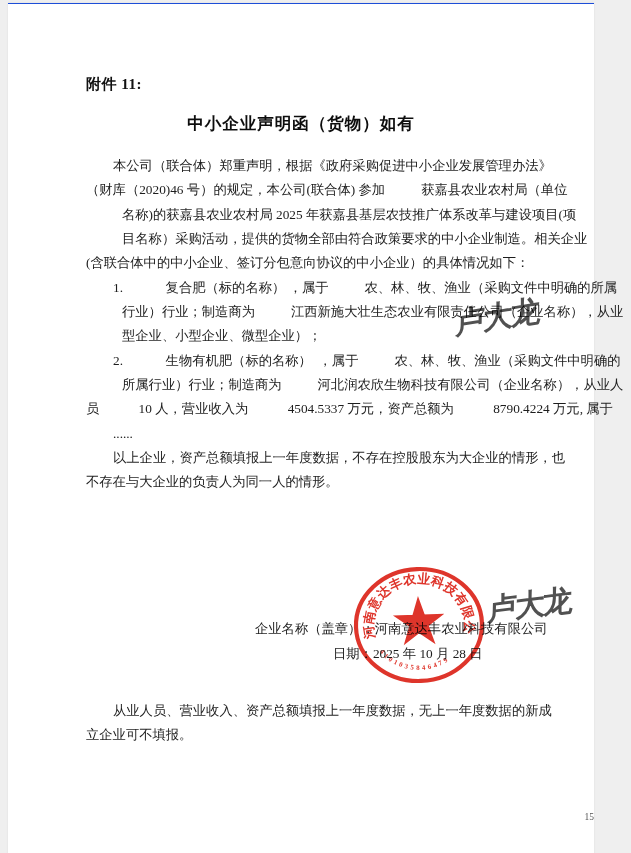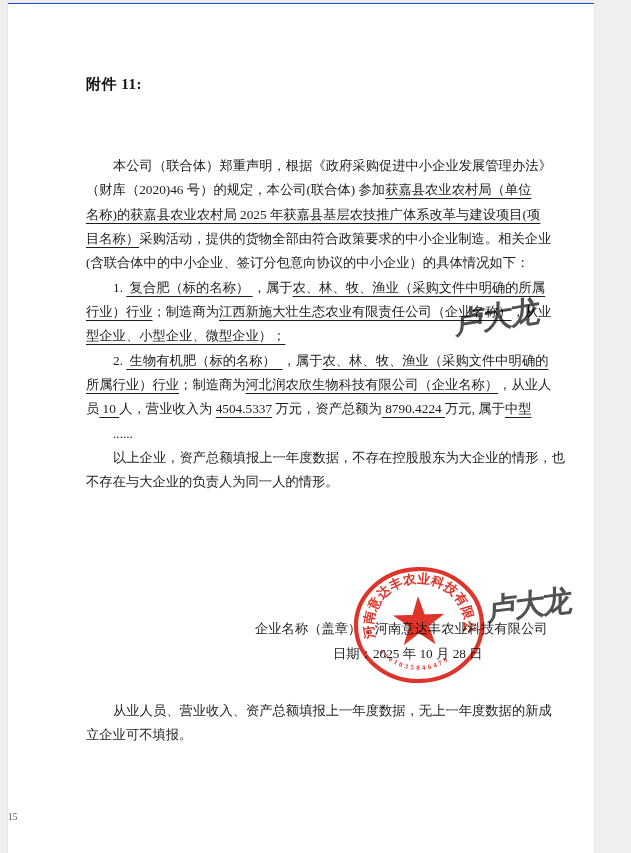--- a/index.html
+++ b/index.html
@@ -23,36 +23,36 @@
     text-align:center;font-size:16.5px;font-weight:bold;color:#0d0d0d;
     letter-spacing:1px;
   }
   .body{
     position:absolute;left:78px;top:150px;width:472px;
     font-size:13.3px;line-height:24.35px;color:#1d1d1d;
   }
   .bline{white-space:pre;}
   .ind{padding-left:27px;}
   .ul{
-    text-decoration:underline;
     text-underline-offset:3.5px;
     text-decoration-thickness:.9px;
+    padding-left:36px;
   }
   .sigblock{
     position:absolute;left:247px;top:613px;
     font-size:13.3px;line-height:24.5px;color:#1d1d1d;
   }
   .dateline{margin-left:78px;}
   .footnote{
     position:absolute;left:78px;top:695px;width:472px;
     font-size:13.3px;line-height:23.5px;color:#1d1d1d;
   }
   .pagenum{
     position:absolute;left:0;top:808px;width:100%;
-    text-align:left;font-size:9.5px;color:#555;
+    text-align:right;font-size:9.5px;color:#555;
   }
   .stamp{
     position:absolute;left:341px;top:557px;width:140px;height:130px;
     mix-blend-mode:multiply;opacity:.92;
     transform:rotate(-2deg);
   }
   .sig{
     position:absolute;
     font-family:"DejaVu Serif",serif;
     font-size:30px;font-weight:600;color:#2a2a2a;
@@ -62,20 +62,21 @@
   .sig1{left:447px;top:293px;transform:rotate(-9deg) skewX(-10deg);}
   .sig2{left:479px;top:581px;transform:rotate(-7deg) skewX(-8deg);}
 </style>
 </head>
 <body>
 
 <div class="page">
 
   <div class="attach">附件 11:</div>
 
+  <h1 class="title">中小企业声明函（货物）如有</h1>
 
   <div class="body">
       <div class="bline ind"><span class="">本公司（联合体）郑重声明，根据《政府采购促进中小企业发展管理办法》</span></div>
       <div class="bline"><span class="">（财库（2020)46 号）的规定，本公司(联合体) 参加</span><span class="ul">获嘉县农业农村局（单位</span></div>
       <div class="bline"><span class="ul">名称)的获嘉县农业农村局 2025 年获嘉县基层农技推广体系改革与建设项目(项</span></div>
       <div class="bline"><span class="ul">目名称）</span><span class="">采购活动，提供的货物全部由符合政策要求的中小企业制造。相关企业</span></div>
       <div class="bline"><span class="">(含联合体中的中小企业、签订分包意向协议的中小企业）的具体情况如下：</span></div>
       <div class="bline ind"><span class="">1. </span><span class="ul"> 复合肥（标的名称） </span><span class="">，属于</span><span class="ul">农、林、牧、渔业（采购文件中明确的所属</span></div>
       <div class="bline"><span class="ul">行业）行业</span><span class="">；制造商为</span><span class="ul">江西新施大壮生态农业有限责任公司（企业名称）</span><span class="">，从业</span></div>
       <div class="bline"><span class="ul">型企业、小型企业、微型企业）；</span></div>

